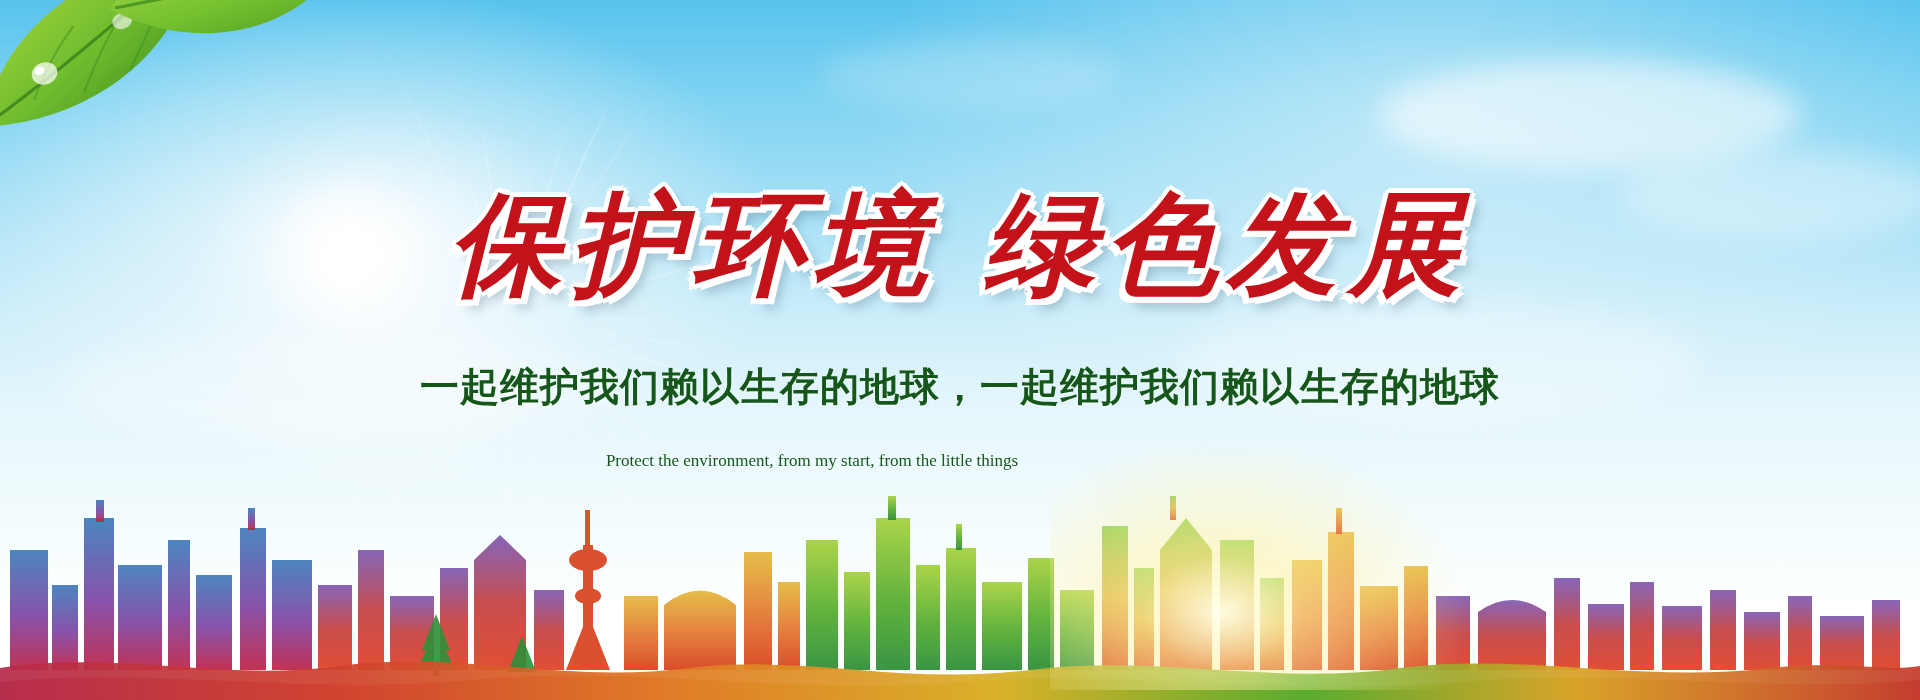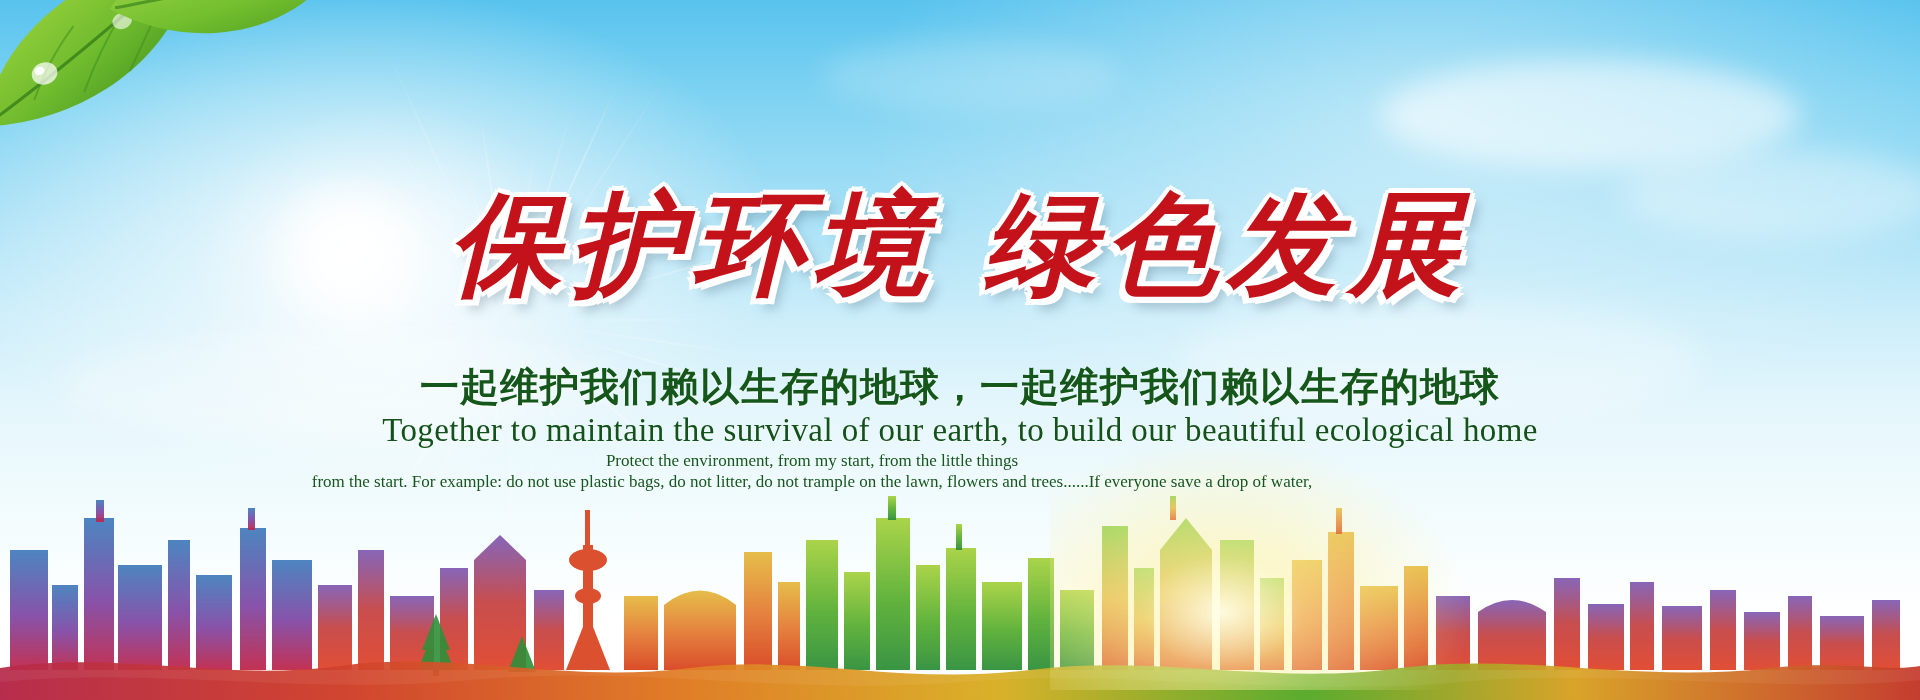--- a/index.html
+++ b/index.html
@@ -352,21 +352,19 @@
   <div class="skyglow"></div>
 
   <div class="content">
 
     <div class="headline">
       <span>保护环境</span><span class="gap"></span><span>绿色发展</span>
     </div>
 
     <div class="subtitle-cn">一起维护我们赖以生存的地球，一起维护我们赖以生存的地球</div>
 
-    <div class="subtitle-en">Together to maintain the survival of our earth, to build our beautiful ecological home</div>
 
     <div class="body-copy">
       <div>Protect the environment, from my start, from the little things</div>
-      <div>from the start. For example: do not use plastic bags, do not litter, do not trample on the lawn, flowers and trees......If everyone save a drop of water,</div>
     </div>
 
   </div>
 </div>
 
 </body></html>

